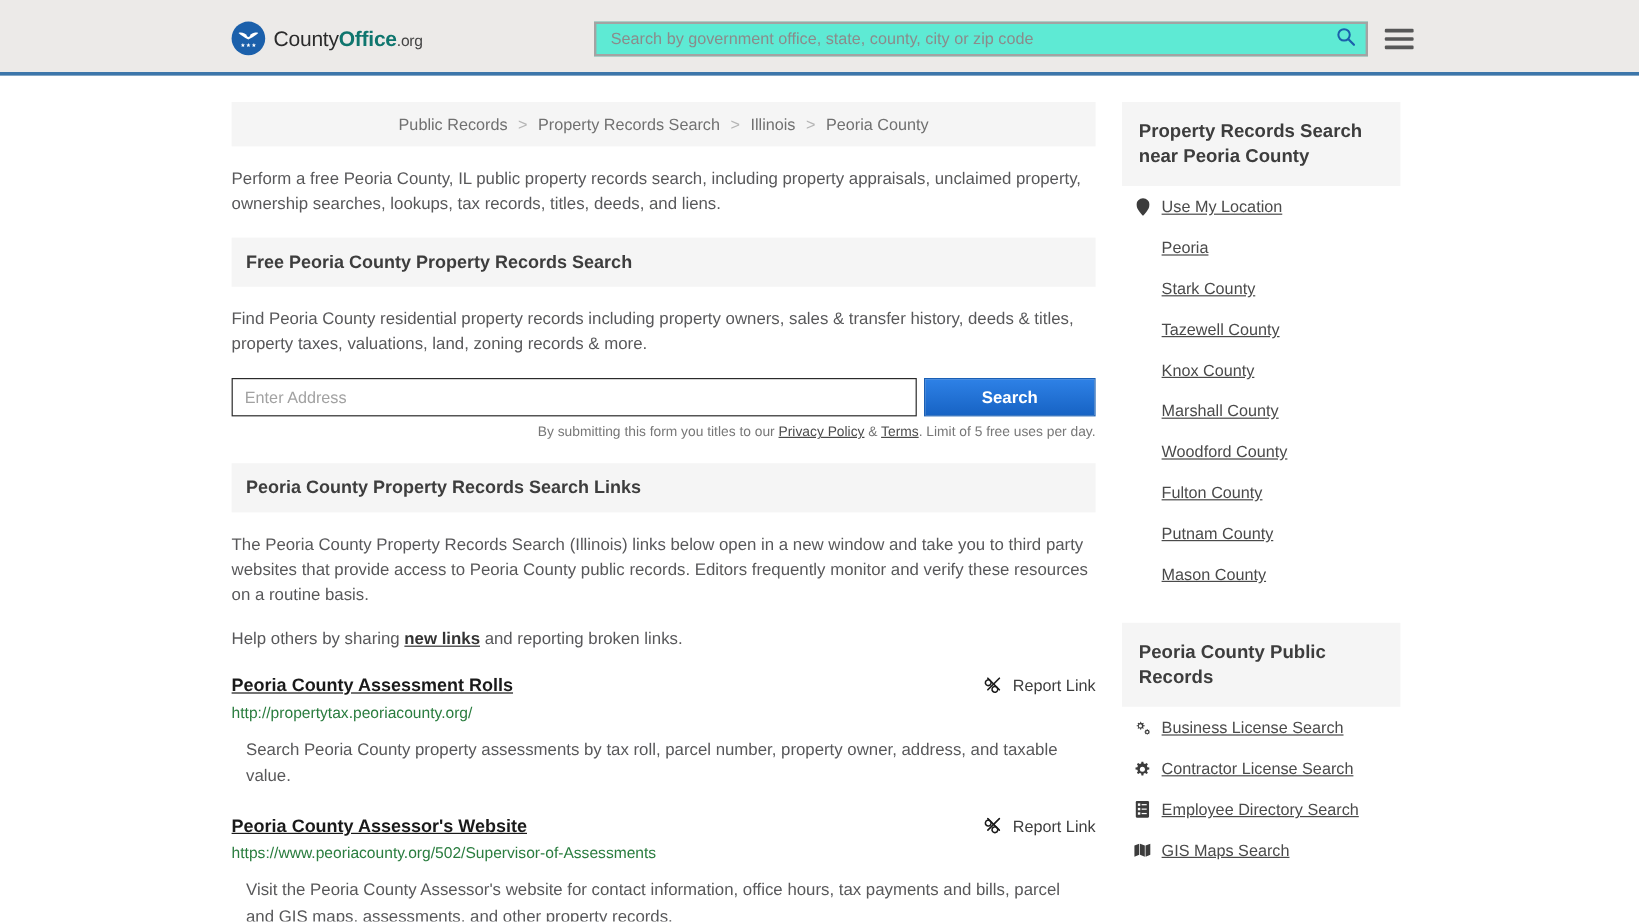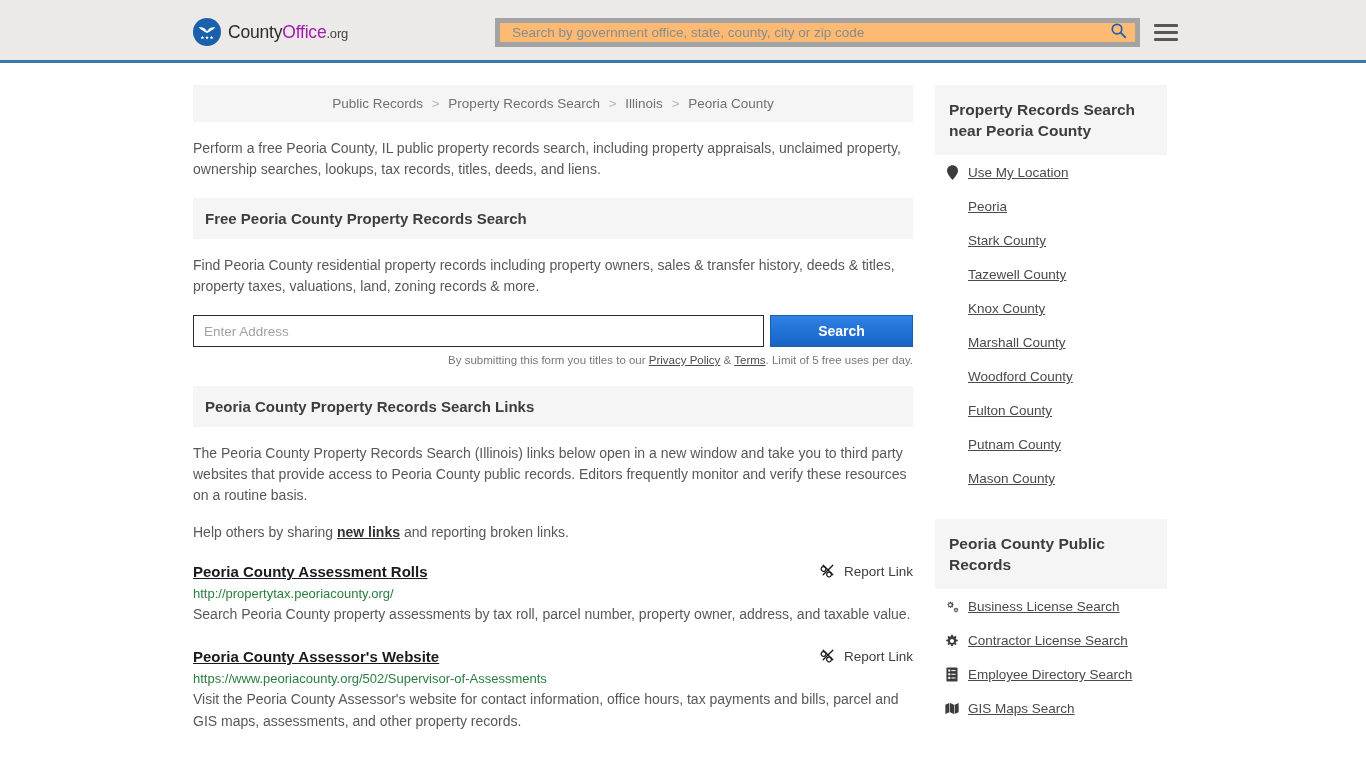--- a/index.html
+++ b/index.html
@@ -36,35 +36,35 @@
     display: flex; flex-direction: column;
     align-items: center; justify-content: center;
     flex: 0 0 auto;
   }
   .logo-text {
     font-size: 17.5px;
     letter-spacing: -0.2px;
     color: #2b2b2b;
     white-space: nowrap;
   }
-  .logo-text .b { color: #a21caf; font-weight: normal; }
+  .logo-text .b { color: #0f766e; font-weight: bold; }
   .logo-text .n { font-weight: normal; }
   .logo-text .org { font-size: 13px; color: #444; }
 
   .search-area {
     position: absolute;
     left: 495px; top: 18px;
     display: flex;
     align-items: center;
     gap: 14px;
   }
   .search-box {
     width: 645px; height: 29px;
-    background: #fdba74;
-    border: 5px solid #a3a3a3;
+    background: #5eead4;
+    border: 2px solid #a3a3a3;
     display: flex; align-items: center;
     padding: 0 8px 0 10px;
   }
   .search-box input {
     flex: 1; border: none; outline: none;
     font-family: "Liberation Sans", sans-serif;
     font-size: 13.5px; color: #333;
     background: transparent;
   }
   .search-box input::placeholder { color: #8b8b8b; }
@@ -194,21 +194,21 @@
   }
   .link-url {
     font-size: 13px;
     color: #2a7d3f;
     margin: 5px 0 2px 0;
   }
   .link-desc {
     font-size: 14px;
     line-height: 22px;
     color: #58585a;
-    margin: 0;
+    margin: 12px;
   }
 
   
   .side-head {
     background: #f5f5f5;
     padding: 14px 14px;
     font-size: 15.5px;
     font-weight: bold;
     color: #3d3d3d;
     line-height: 21px;

